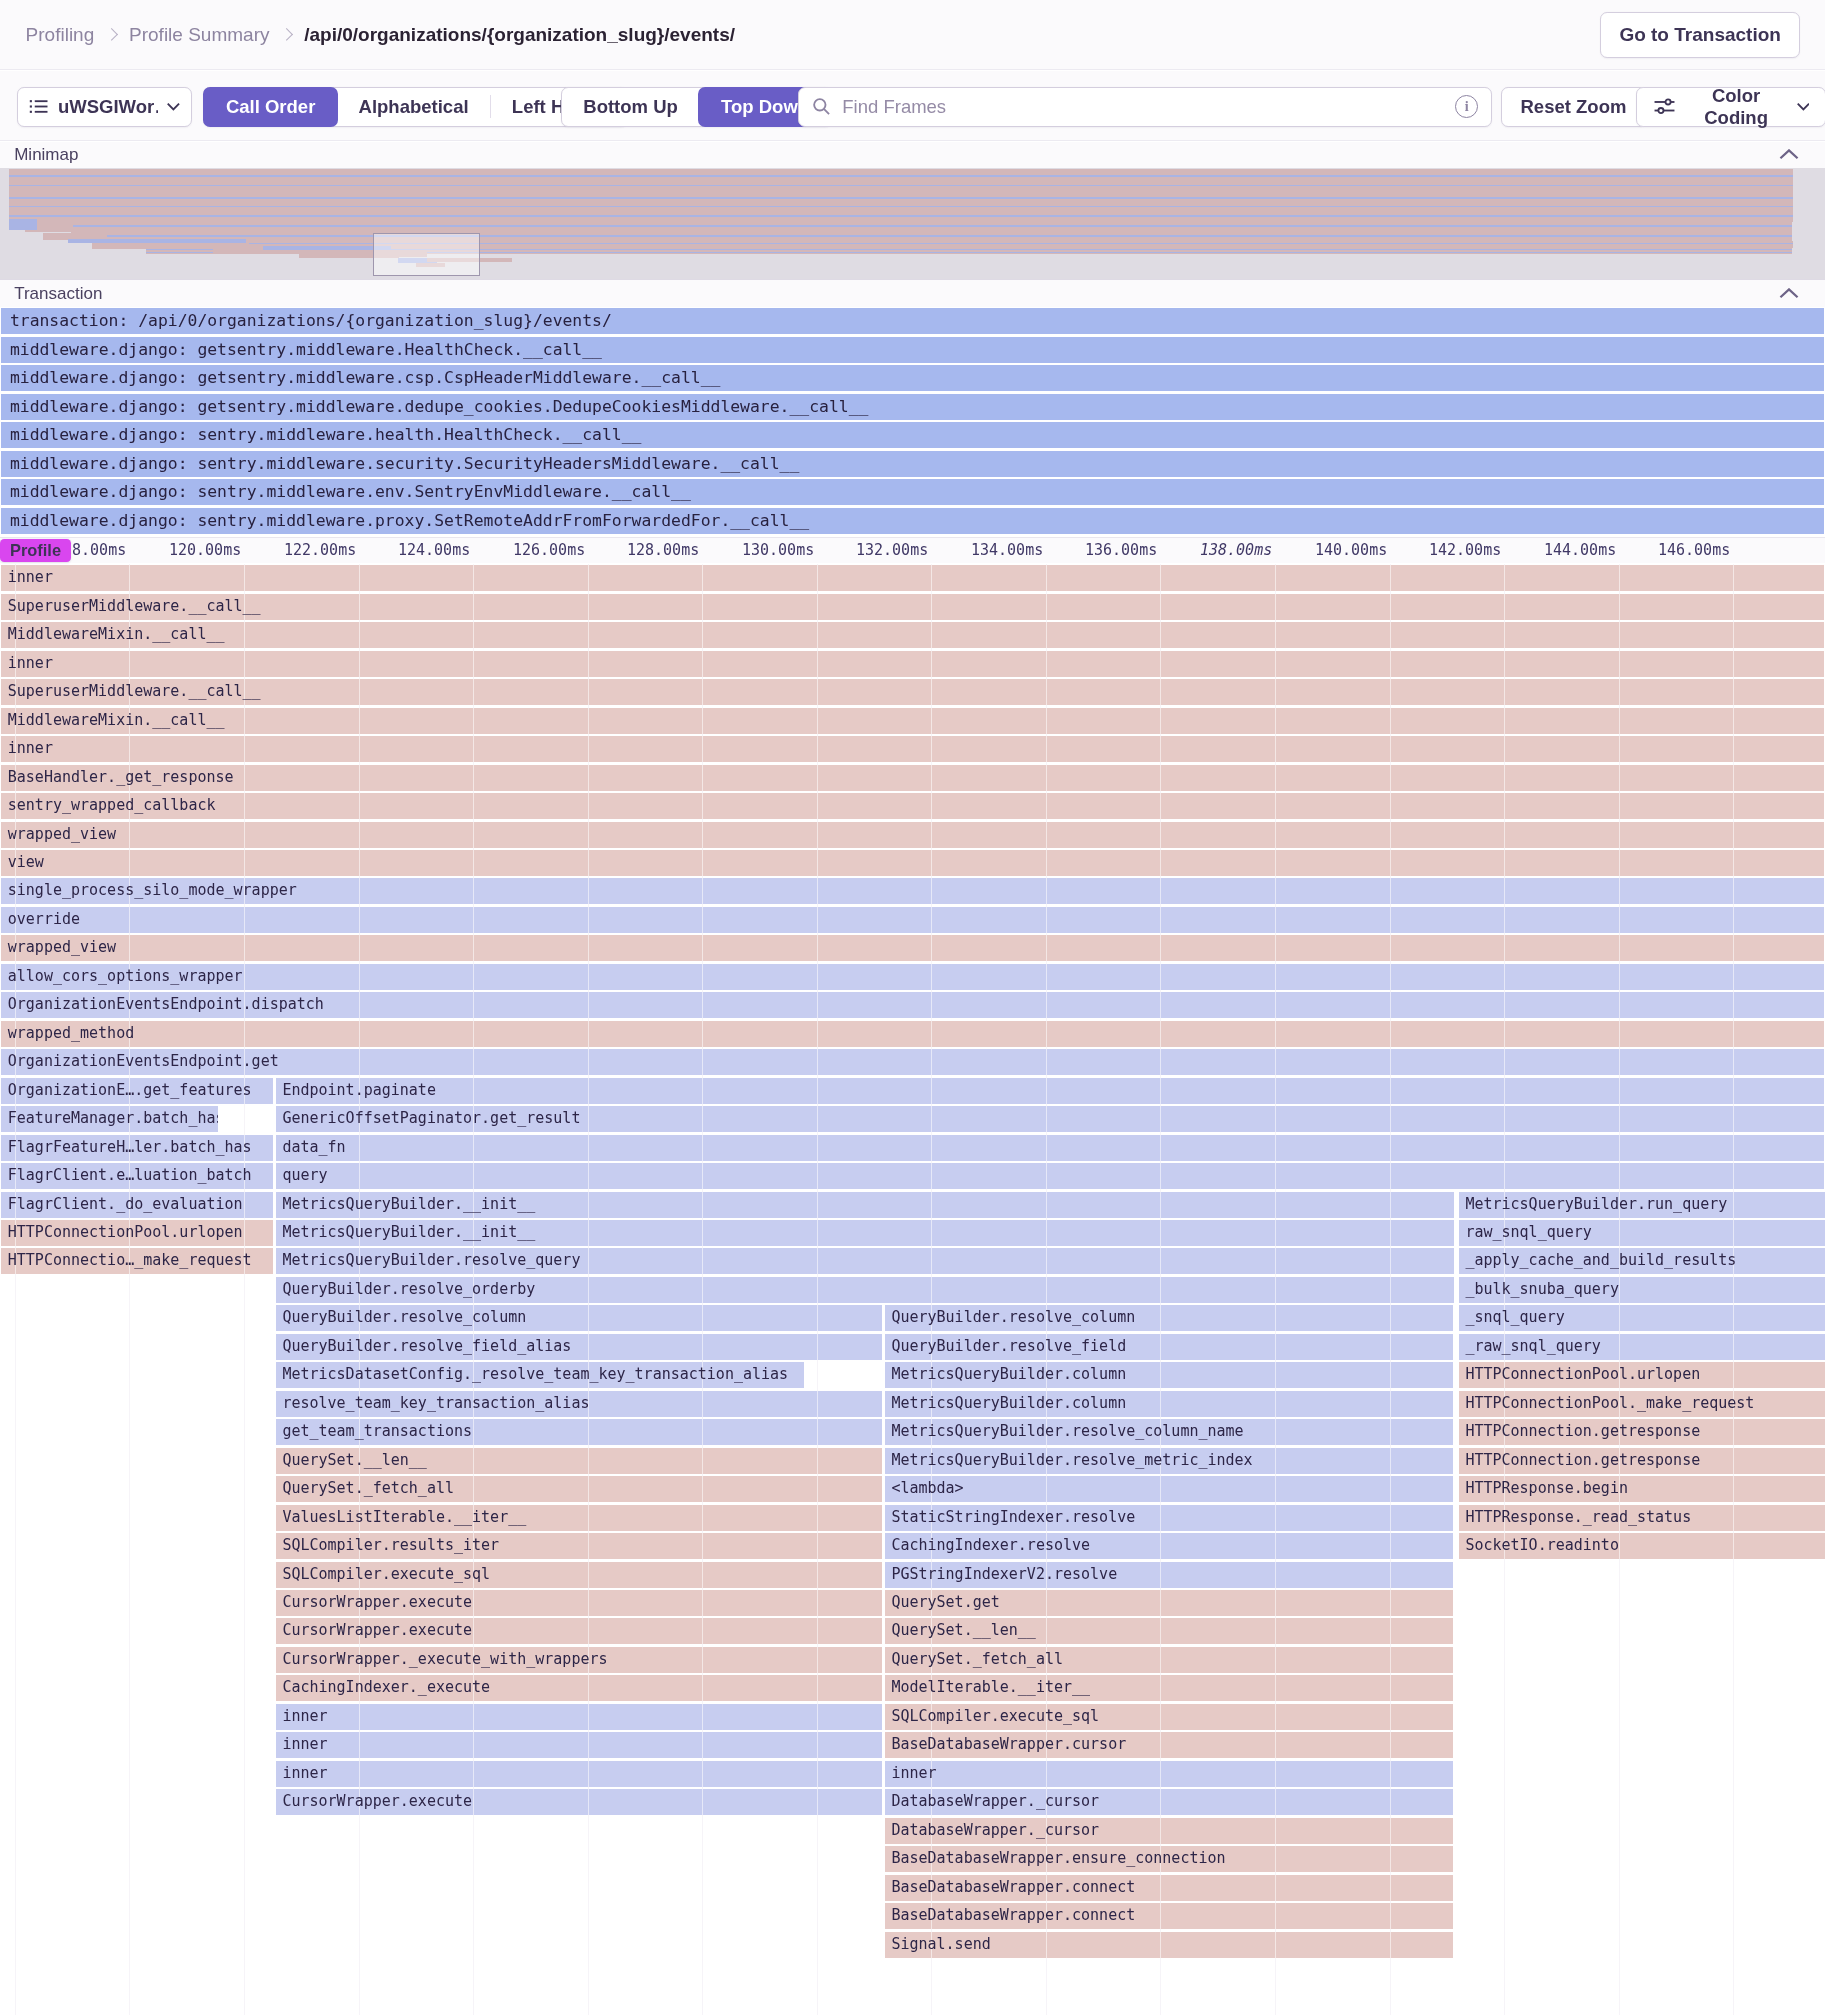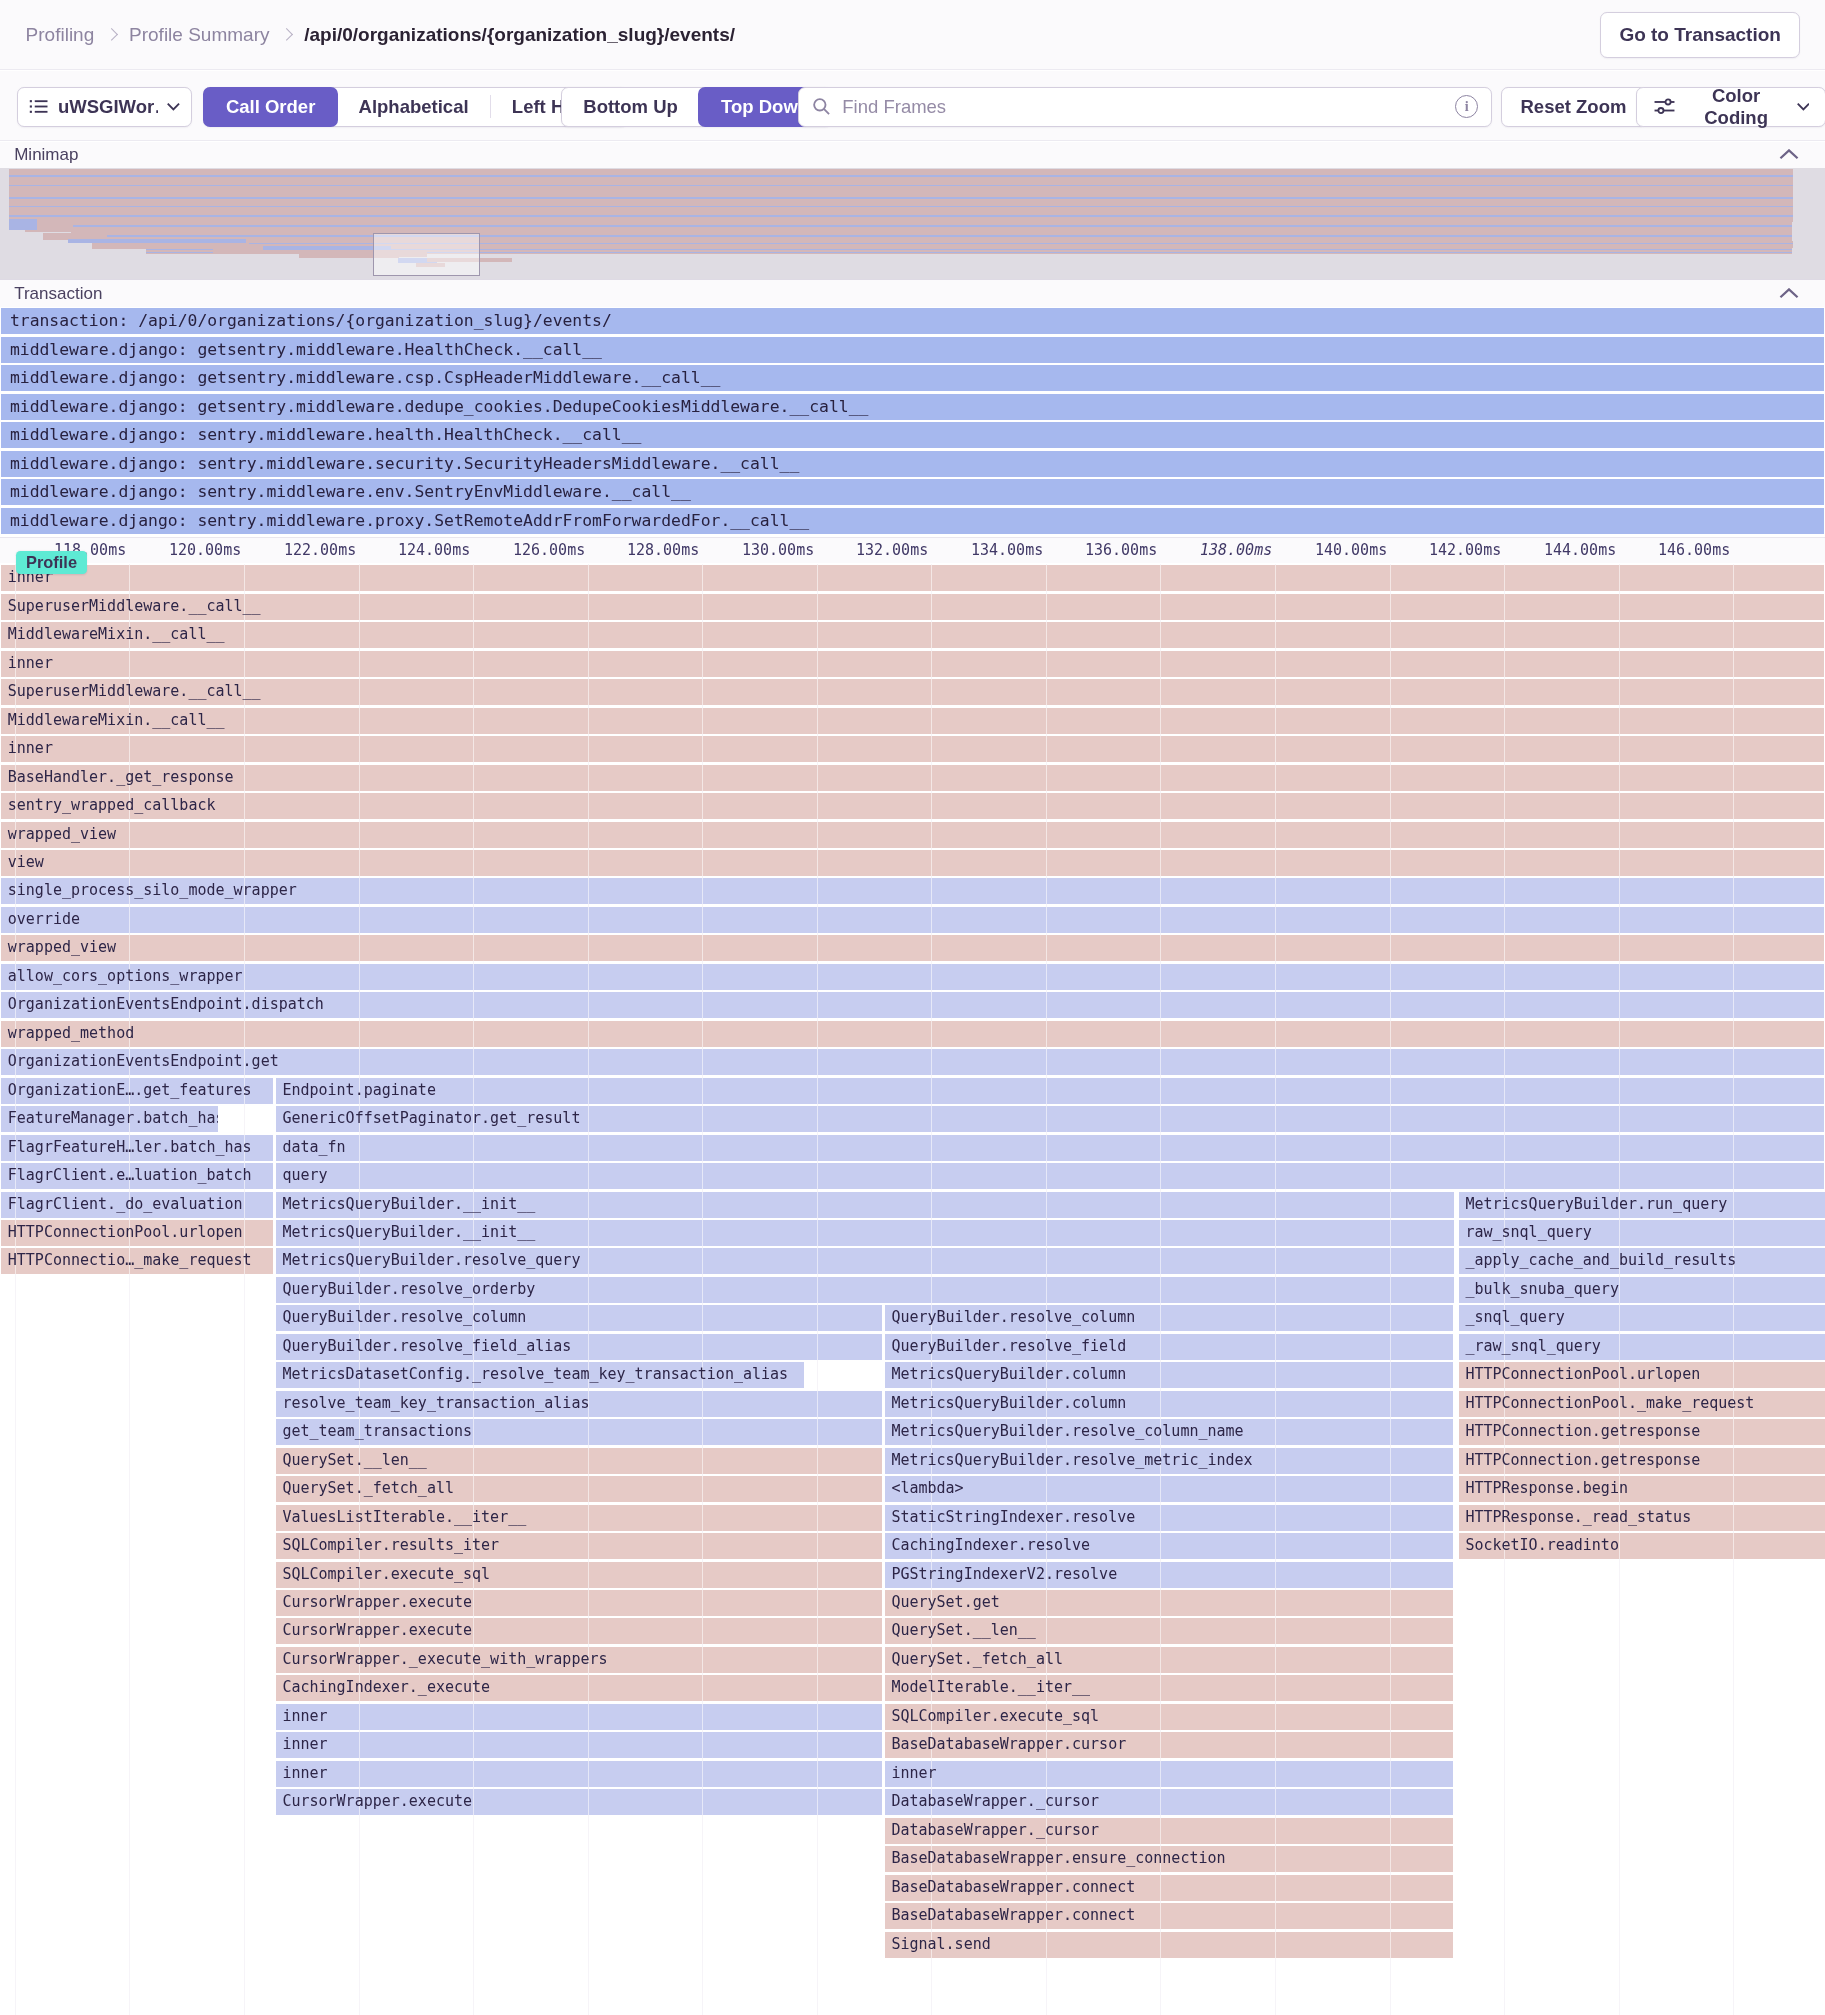--- a/index.html
+++ b/index.html
@@ -54,23 +54,23 @@
   
   #transaction-rows{position:absolute;left:0;top:307px;width:1826px;height:229px;background:#ffffff;}
   .t-row{position:absolute;left:1.4px;width:1823px;height:26px;background:#a6b8ee;
          font-family:"DejaVu Sans Mono",monospace;font-size:16.4px;line-height:26px;color:#28213f;
          padding-left:8.5px;white-space:nowrap;overflow:hidden;}
   
   #axis-row{position:absolute;left:0;top:537px;width:1826px;height:26px;background:#fbfafc;
             border-top:0.7px solid #e9e6ee;}
   .axis-tick{position:absolute;top:0;transform:translateX(-100%);font-family:"DejaVu Sans Mono",monospace;
              font-size:15px;line-height:25.6px;color:#403866;white-space:nowrap;padding-right:2.8px;}
-  #profile-chip{position:absolute;left:16px;top:1.4px;height:23px;background:#5eead4;border-radius:4.3px;
+  #profile-chip{position:absolute;left:0;top:1.4px;height:23px;background:#d946ef;border-radius:4.3px;
                 padding:0 10px;font-size:16.4px;font-weight:700;color:#3d3455;line-height:23px;z-index:6;
-                box-shadow:0 0.7px 2.1px rgba(40,30,70,.12);margin-top:12px;}
+                box-shadow:0 0.7px 2.1px rgba(40,30,70,.12);}
   
   #flame{position:absolute;left:0;top:564px;width:1826px;height:1451px;background:#ffffff;overflow:hidden;}
   .grid-u{position:absolute;top:0;bottom:0;width:1.4px;background:#eae7f0;z-index:0;}
   .grid-o{position:absolute;top:0;bottom:0;width:1.4px;background:rgba(255,255,255,0.55);z-index:2;}
   .bar{position:absolute;height:25.6px;overflow:hidden;white-space:nowrap;}
   .bar.p{background:#e6cac6;}
   .bar.b{background:#c7cdf0;}
   .bar-label{position:relative;z-index:5;display:block;font-family:"DejaVu Sans Mono",monospace;
              font-size:15px;line-height:25.6px;color:#2d2547;padding-left:6.4px;}
   svg{display:block;}

